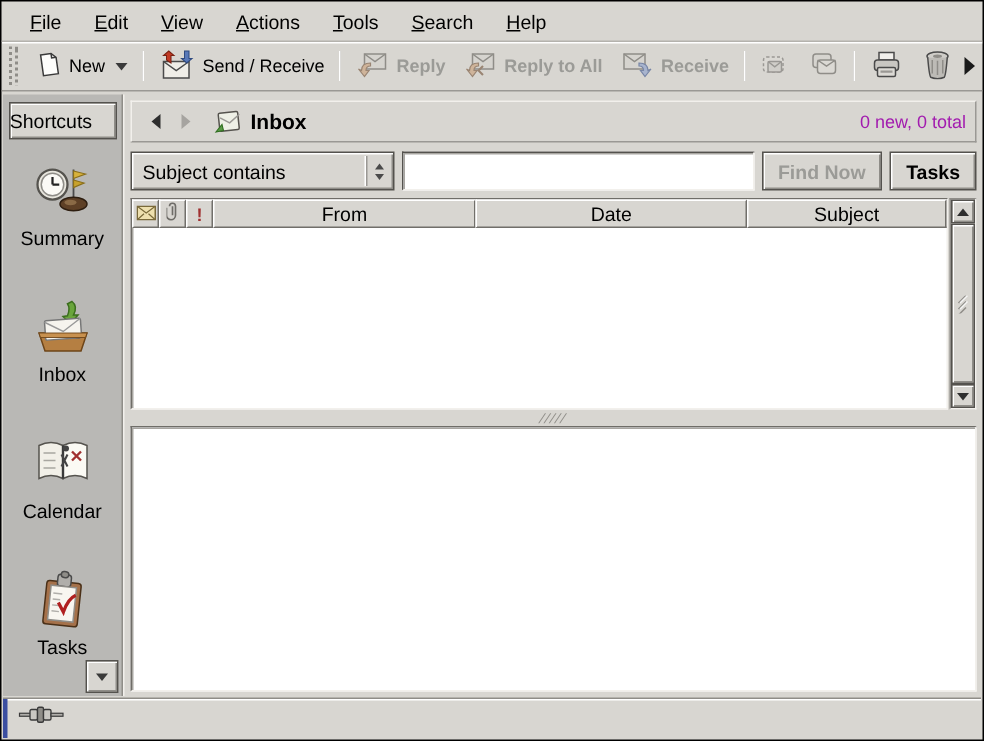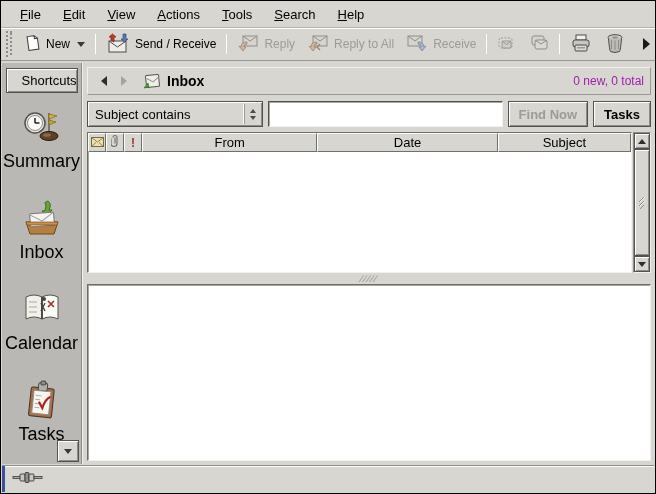--- a/index.html
+++ b/index.html
@@ -13,32 +13,32 @@
 
   
   .menubar{height:27px;display:flex;align-items:center;padding-left:8px;border-bottom:1px solid #b4b2ad;}
   .menu-item{padding:4px 11px;font-size:13px;color:#000;cursor:default;}
   .u{text-decoration:underline;}
 
   
   .toolbar{height:33px;display:flex;align-items:center;border-bottom:1px solid #9a9894;box-shadow:0 1px 0 #fff inset;padding:0 4px;position:relative;}
   .tb-handle{width:7px;height:26px;margin:0 4px 0 1px;background-image:repeating-linear-gradient(180deg,#8f8d88 0 2px,transparent 2px 4px),repeating-linear-gradient(180deg,#8f8d88 0 2px,transparent 2px 4px);background-size:2px 100%,2px 100%;background-position:0 0,4px 2px;background-repeat:repeat-y;}
   .tb-btn{display:flex;align-items:center;gap:5px;padding:3px 6px;font-size:12px;color:#000;}
-  .tb-btn.disabled{color:#9b9b97;}
+  .tb-btn.disabled{color:#9b9b97;font-weight:bold;}
   .tb-sep{width:1px;height:20px;background:#9a9894;border-right:1px solid #fff;margin:0 4px;}
   .chev{width:0;height:0;border-left:4px solid transparent;border-right:4px solid transparent;border-top:5px solid #3a3a3a;margin-left:2px;}
   .tb-overflow{position:absolute;right:5px;top:10px;width:0;height:0;border-top:6px solid transparent;border-bottom:6px solid transparent;border-left:7px solid #1a1a1a;}
 
   
   .body-row{position:absolute;top:62px;left:1px;right:1px;bottom:29px;display:flex;}
   .sidebar{width:80px;background:#b9b8b5;border-right:1px solid #8f8d88;position:relative;display:flex;flex-direction:column;align-items:center;flex-shrink:0;}
-  .shortcuts-btn{margin-top:5px;width:72px;height:25px;font-size:13px;display:flex;align-items:center;justify-content:flex-end;}
+  .shortcuts-btn{margin-top:5px;width:72px;height:25px;font-size:13px;display:flex;align-items:center;justify-content:flex-start;}
   .sc-item{width:100%;height:91px;display:flex;flex-direction:column;align-items:center;justify-content:flex-start;padding-top:14px;}
   .sc-item .ico{height:42px;display:flex;align-items:center;justify-content:center;}
-  .sc-label{font-size:18px;color:#000;margin-top:2px;}
+  .sc-label{font-size:13px;color:#000;margin-top:2px;}
   .sb-scrolldown{position:absolute;right:2px;bottom:2px;width:22px;height:22px;display:flex;align-items:center;justify-content:center;}
   .sb-scrolldown .down{width:0;height:0;border-left:4px solid transparent;border-right:4px solid transparent;border-top:5px solid #3a3a3a;}
 
   .main{flex:1;display:flex;flex-direction:column;padding:4px 3px 3px 4px;border-left:1px solid #f2f0ec;min-width:0;}
 
   
   .folder-header{height:28px;display:flex;align-items:center;border:1px solid;border-color:#f2f0ec #9a9894 #9a9894 #f2f0ec;padding:0 6px;margin-bottom:6px;}
   .nav-arrow{width:20px;height:20px;display:flex;align-items:center;justify-content:center;}
   .tri-left{width:0;height:0;border-top:5px solid transparent;border-bottom:5px solid transparent;border-right:6px solid #2e2e2e;}
   .tri-right{width:0;height:0;border-top:5px solid transparent;border-bottom:5px solid transparent;border-left:6px solid #a6a4a0;}

